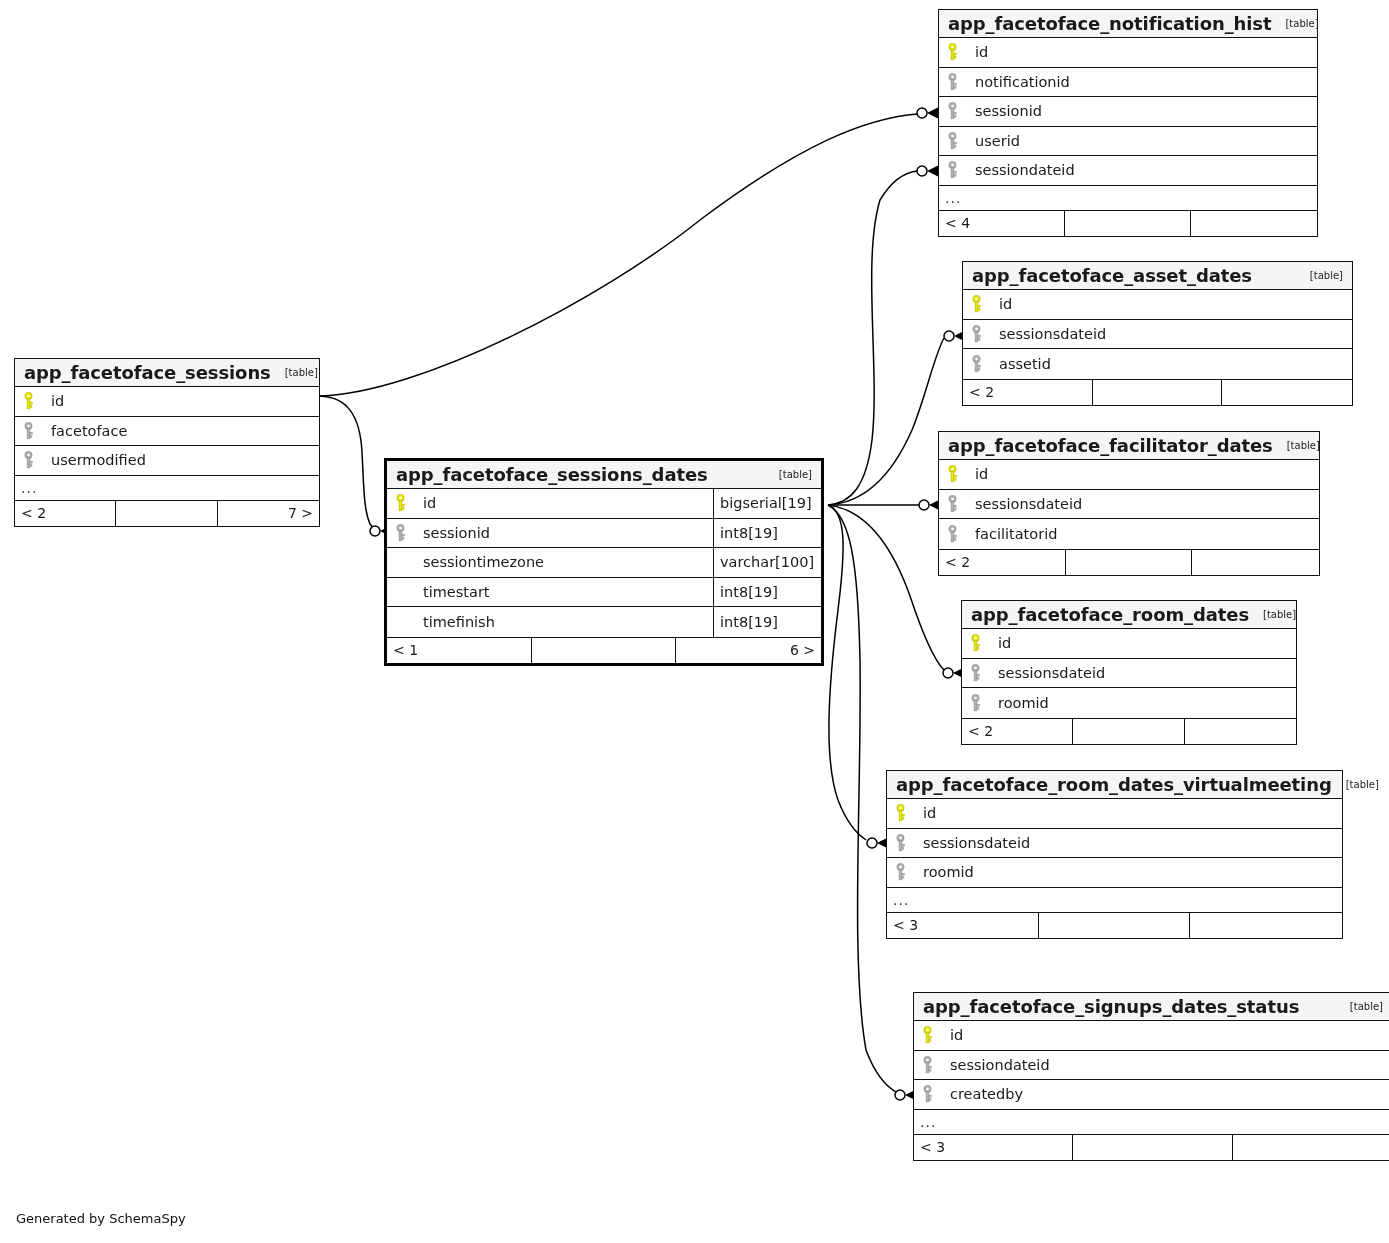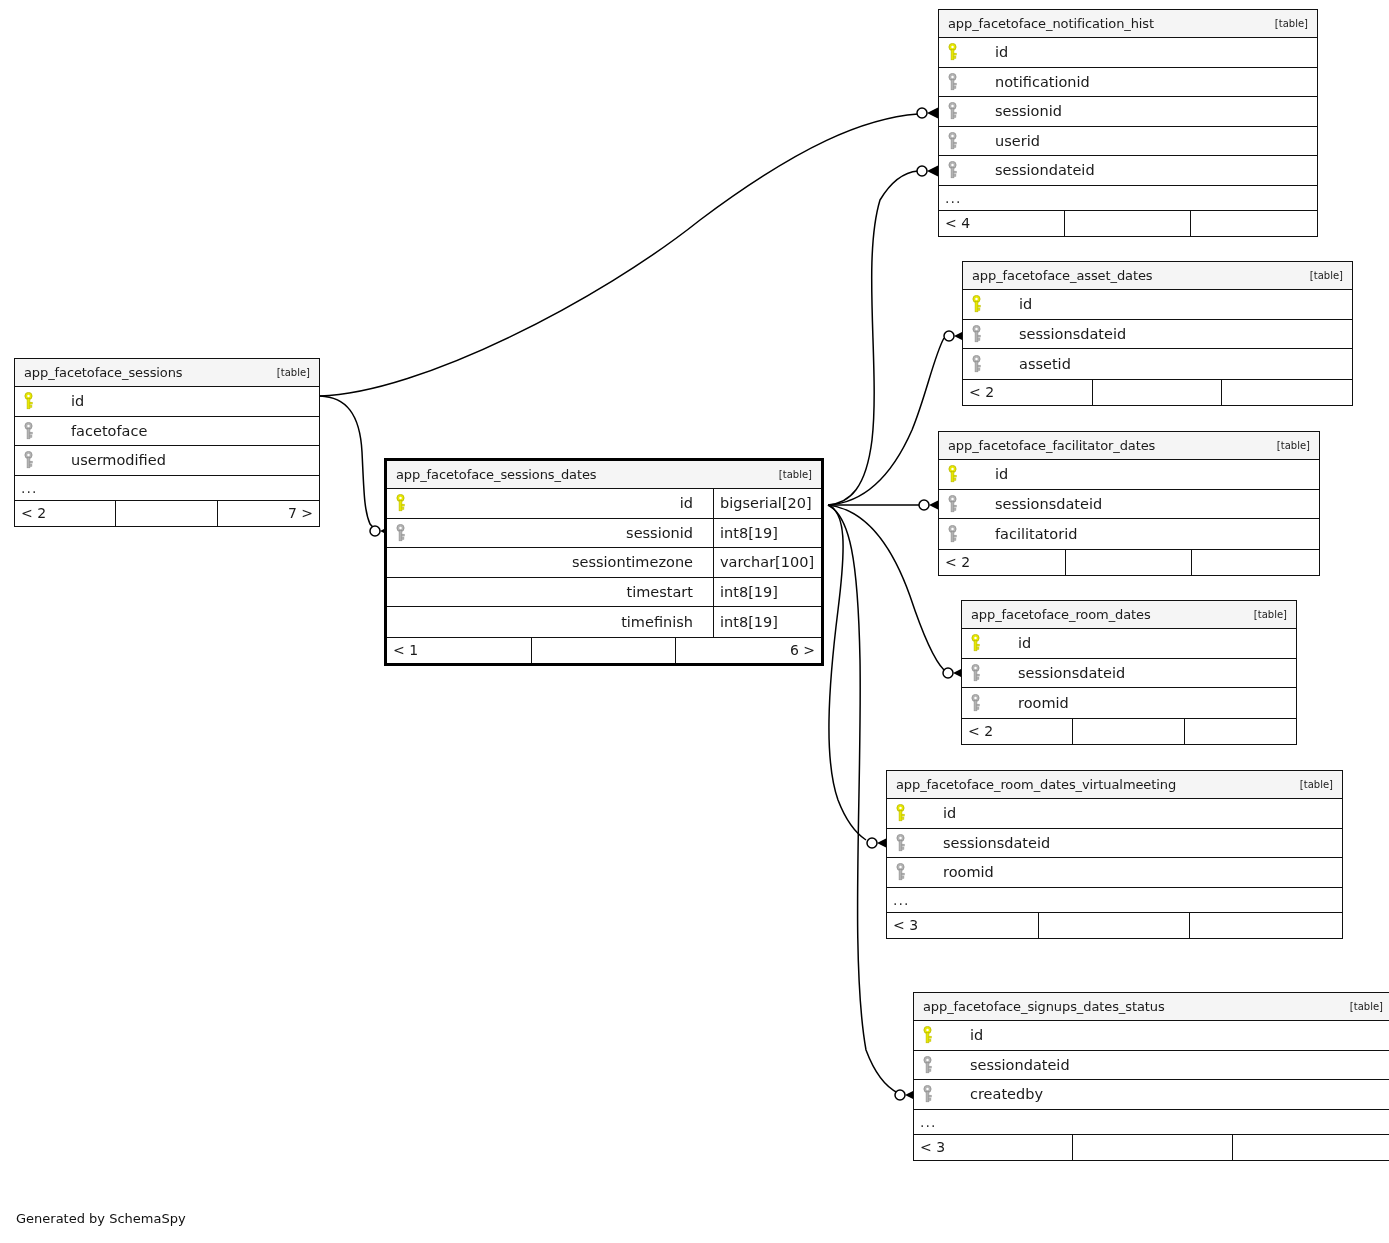--- a/index.html
+++ b/index.html
@@ -45,40 +45,39 @@
     background: #f5f5f5;
     border-bottom: 1.6px solid #111111;
     display: flex;
     align-items: center;
     justify-content: space-between;
     padding: 0 9px;
     height: 28px;
     box-sizing: border-box;
   }
   .tbl-name {
-    font-weight: normal;
-    font-size: 13px;
+    font-weight: bold;
+    font-size: 18px;
     letter-spacing: -0.1px;
     white-space: nowrap;
   }
   .tbl-kind {
     font-size: 10px;
     color: #222;
     padding-left: 14px;
     white-space: nowrap;
   }
 
   .rows { display: block; }
   .row {
     display: flex;
     align-items: center;
     height: 29.5px;
     border-bottom: 1.2px solid #111111;
     box-sizing: border-box;
-    gap: 20px;
   }
   .row:last-child { border-bottom: none; }
   .col-key {
     width: 26px;
     flex: 0 0 26px;
     display: flex;
     align-items: center;
     justify-content: center;
   }
   .col-name {
@@ -229,38 +228,38 @@
             <div class="col-name">usermodified</div>
           </div>
           <div class="row ellipsis">...</div>
         </div>
         <div class="tbl-foot">
           <div class="foot-cell">&lt; 2</div>
           <div class="foot-cell"></div>
           <div class="foot-cell right">7 &gt;</div>
         </div>
       </div>
-      <div class="tbl focus" style="left: 384px; top: 458px; width: 440px; text-align: right;">
+      <div class="tbl focus" style="left: 384px; top: 458px; width: 440px;">
         <div class="tbl-head">
           <span class="tbl-name">app_facetoface_sessions_dates</span>
           <span class="tbl-kind">[table]</span>
         </div>
         <div class="rows">
           <div class="row">
             <div class="col-key">
               <svg class="keyicon" width="11" height="18" viewBox="0 0 11 18">
                 <circle cx="5.5" cy="4" r="3.6" fill="#e8e800" stroke="#b8b800" stroke-width="0.8"></circle>
                 <circle cx="5.5" cy="4" r="1.25" fill="#ffffff"></circle>
                 <rect x="4.1" y="6.4" width="2.8" height="10.4" fill="#e8e800" stroke="#b8b800" stroke-width="0.6"></rect>
                 <rect x="6.9" y="10.2" width="2.4" height="1.9" fill="#e8e800" stroke="#b8b800" stroke-width="0.5"></rect>
                 <rect x="6.9" y="13.6" width="2.0" height="1.7" fill="#e8e800" stroke="#b8b800" stroke-width="0.5"></rect>
               </svg>
             </div>
             <div class="col-name">id</div>
-            <div class="col-type" style="width: 108px;">bigserial[20]</div>
+            <div class="col-type" style="width: 108px;">bigserial[19]</div>
           </div>
           <div class="row">
             <div class="col-key">
               <svg class="keyicon" width="11" height="18" viewBox="0 0 11 18">
                 <circle cx="5.5" cy="4" r="3.6" fill="#b3b3b3" stroke="#8f8f8f" stroke-width="0.8"></circle>
                 <circle cx="5.5" cy="4" r="1.25" fill="#ffffff"></circle>
                 <rect x="4.1" y="6.4" width="2.8" height="10.4" fill="#b3b3b3" stroke="#8f8f8f" stroke-width="0.6"></rect>
                 <rect x="6.9" y="10.2" width="2.4" height="1.9" fill="#b3b3b3" stroke="#8f8f8f" stroke-width="0.5"></rect>
                 <rect x="6.9" y="13.6" width="2.0" height="1.7" fill="#b3b3b3" stroke="#8f8f8f" stroke-width="0.5"></rect>
               </svg>

